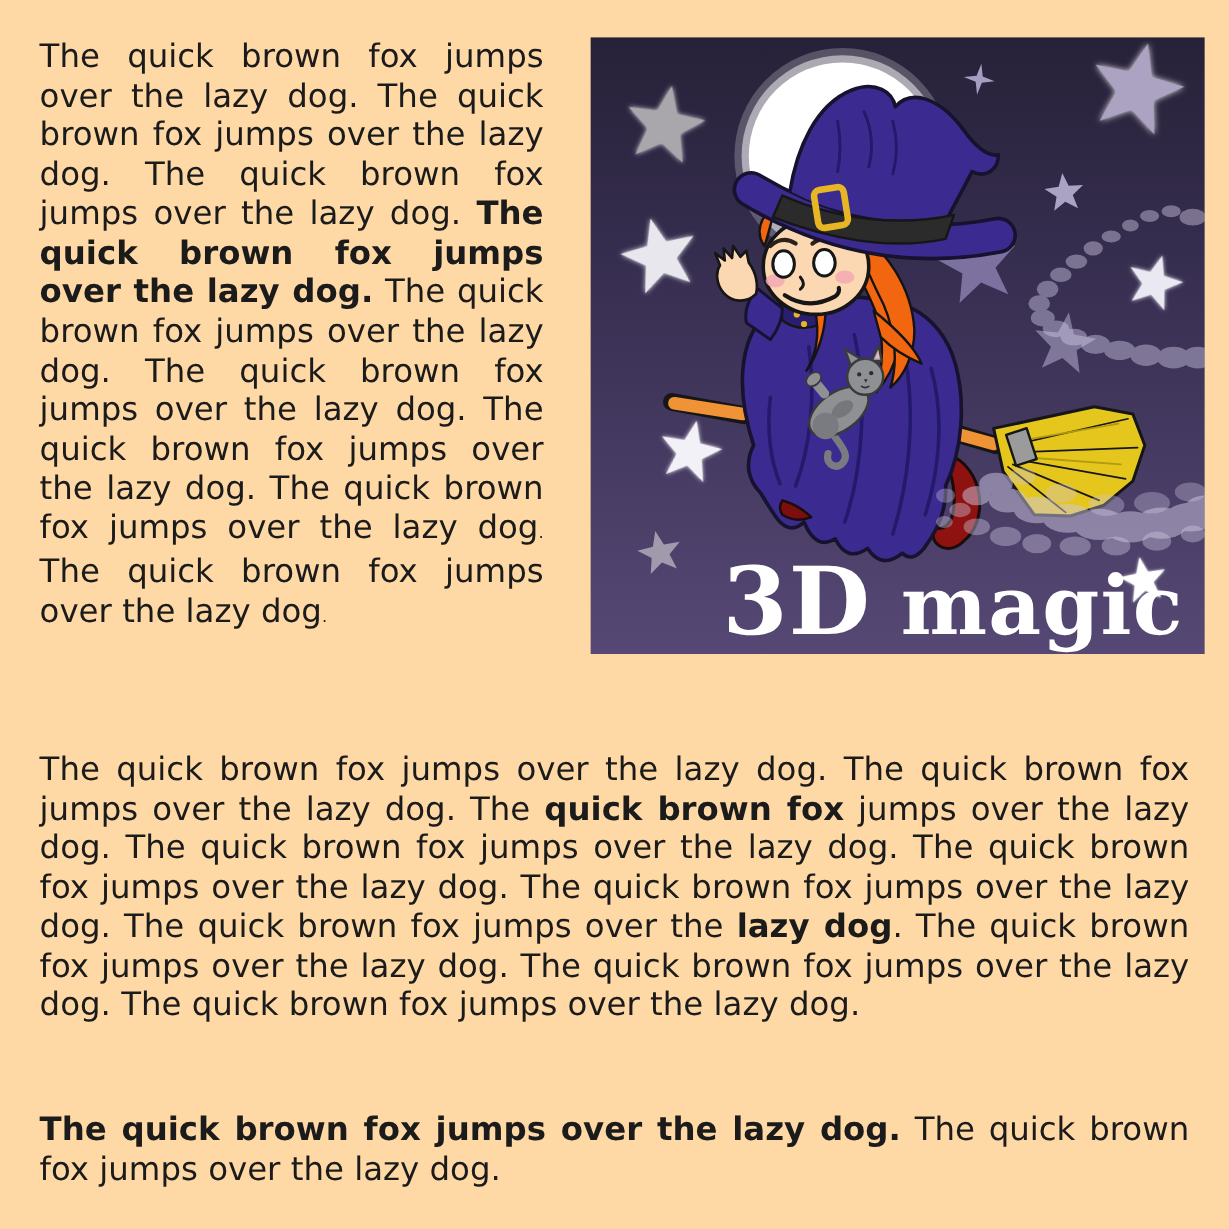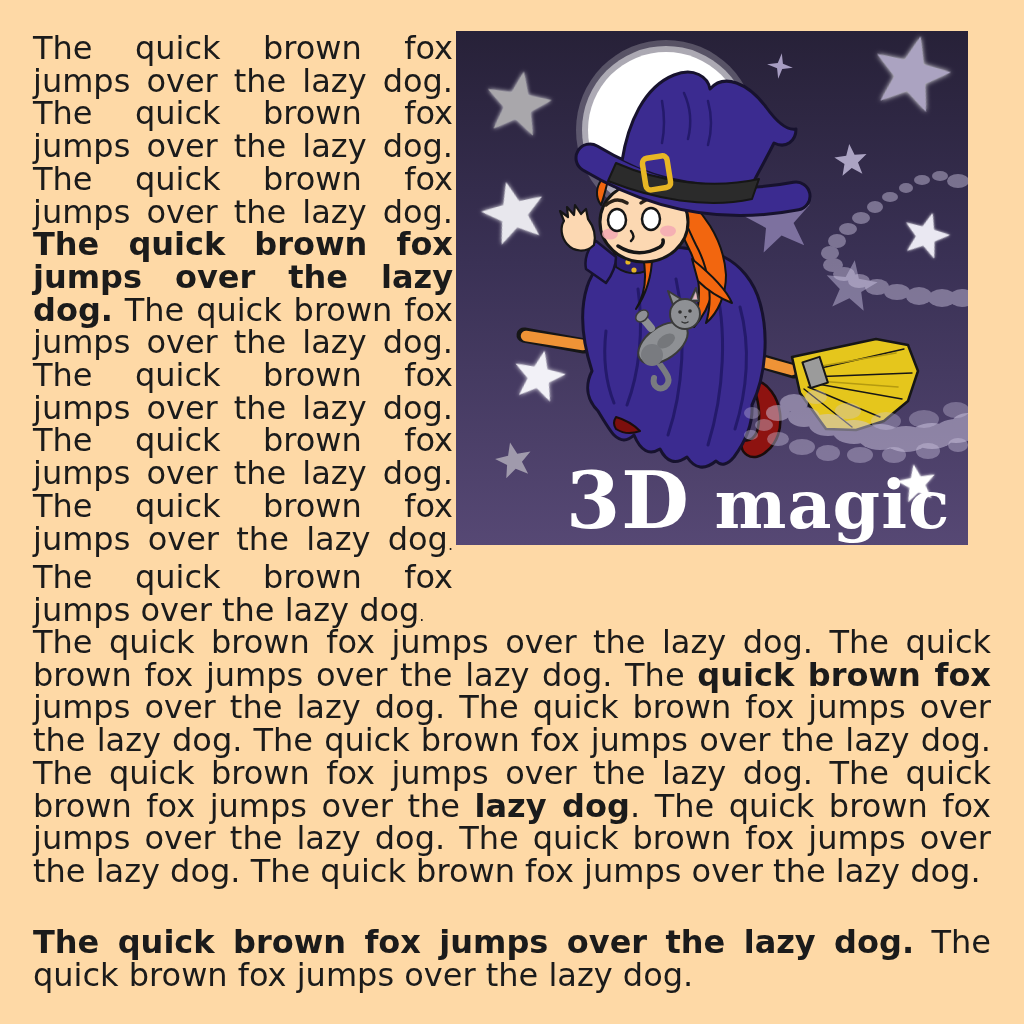--- a/index.html
+++ b/index.html
@@ -3,29 +3,29 @@
 <meta charset="utf-8">
 <style>
   html,body{margin:0;padding:0}
   body{
     width:1024px;height:1024px;position:relative;overflow:hidden;
     background:#fed9a6;color:#1b1b1b;
     font-family:"DejaVu Sans","Liberation Sans",sans-serif;
   }
   .textblock{
     position:absolute;text-align:justify;
-    font-size:32px;line-height:32.7px;
+    font-size:27px;line-height:32.7px;
   }
   .run-normal{font-weight:400}
   .run-bold{font-weight:700}
   .run-small{font-size:50%}
   #leftcol{left:33px;top:32px;width:420px}
   #para1{left:33px;top:626px;width:958px}
   #para2{left:33px;top:926px;width:958px}
-  #art{position:absolute;left:456px;top:31px;width:512px;height:514px}
+  #art{position:absolute;left:492px;top:31px;width:512px;height:514px}
   #art svg{display:block}
 </style>
 </head>
 <body style="background: rgb(254, 217, 166); color: rgb(27, 27, 27);">
 
 <div id="leftcol" class="textblock"><span class="run-normal">The quick brown fox jumps over the lazy dog. The quick brown fox jumps over the lazy dog. The quick brown fox jumps over the lazy dog. </span><span class="run-bold">The quick brown fox jumps over the lazy dog.</span><span class="run-normal"> The quick brown fox jumps over the lazy dog. The quick brown fox jumps over the lazy dog. The quick brown fox jumps over the lazy dog. The quick brown fox jumps over the lazy dog</span><span class="run-small">.</span><span class="run-normal"> The quick brown fox jumps over the lazy dog</span><span class="run-small">.</span></div>
 
 <div id="art">
 <svg width="512" height="514" viewBox="0 0 512 514" xmlns="http://www.w3.org/2000/svg">
   <defs>

